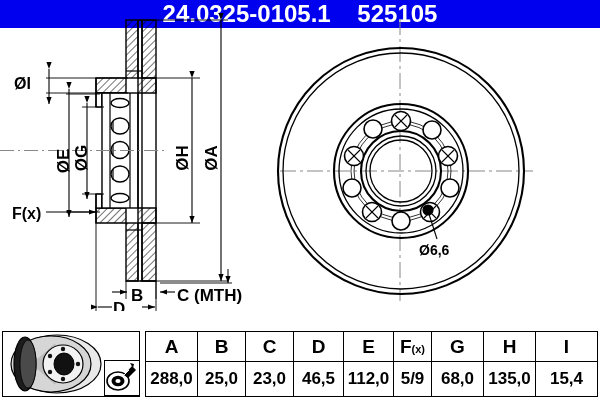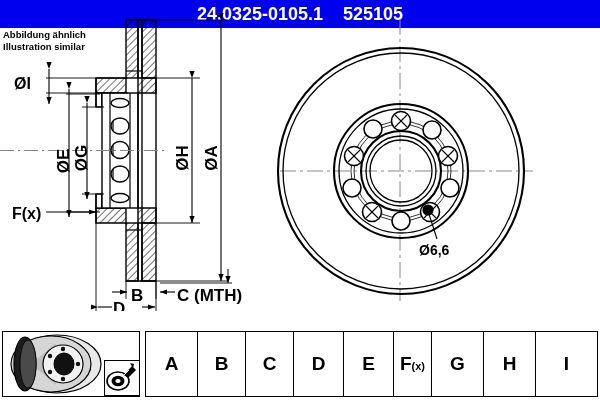--- a/index.html
+++ b/index.html
@@ -18,21 +18,21 @@
 
   
   #header {
     position: absolute; left: 0; top: 0;
     width: 600px; height: 28px;
     background: #0000ee;
     display: flex; align-items: center; justify-content: center;
   }
   #header .htext {
     color: #ffffff;
-    font-size: 18px;
+    font-size: 24px;
     font-weight: bold;
     letter-spacing: 0px;
     white-space: pre;
     line-height: 26px;
   }
 
   
   #note {
     position: absolute; left: 3px; top: 29px;
     font-size: 9.5px; font-weight: bold; color: #000;
@@ -90,24 +90,20 @@
 </style>
 </head>
 <body>
 
 <div id="page">
 
   <div id="header">
     <span class="htext">24.0325-0105.1    525105</span>
   </div>
 
-  <div id="note">
-    <div>Abbildung ähnlich</div>
-    <div>Illustration similar</div>
-  </div>
 
   <div id="drawing">
     <svg width="600" height="300" viewBox="0 0 600 300">
       <defs>
         <pattern id="hatch" width="5" height="5" patternTransform="rotate(45)" patternUnits="userSpaceOnUse">
           <line x1="0" y1="0" x2="0" y2="5" stroke="#000" stroke-width="1.1"></line>
         </pattern>
         <marker id="ah" markerWidth="9" markerHeight="9" refX="8" refY="3" orient="auto" markerUnits="userSpaceOnUse">
           <path d="M0,0 L8,3 L0,6 z" fill="#000"></path>
         </marker>
@@ -332,16 +328,27 @@
         <td style="width:52px">A</td>
         <td style="width:48px">B</td>
         <td style="width:48px">C</td>
         <td style="width:50px">D</td>
         <td style="width:50px">E</td>
         <td style="width:38px" class="fx"><span>F</span><span class="fxsub">(x)</span></td>
         <td style="width:52px">G</td>
         <td style="width:52px">H</td>
         <td>I</td>
       </tr>
+      <tr class="val">
+        <td>288,0</td>
+        <td>25,0</td>
+        <td>23,0</td>
+        <td>46,5</td>
+        <td>112,0</td>
+        <td class="fxv">5/9</td>
+        <td>68,0</td>
+        <td>135,0</td>
+        <td>15,4</td>
+      </tr>
     </tbody>
       </table>
   </div>
 </div>
 
 </body></html>

